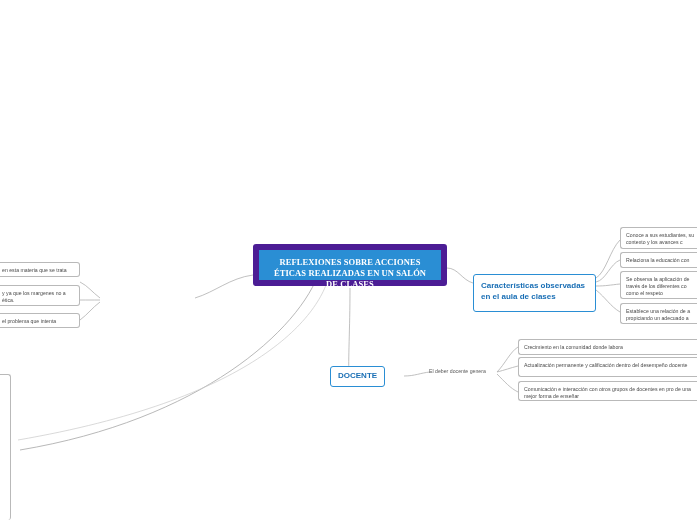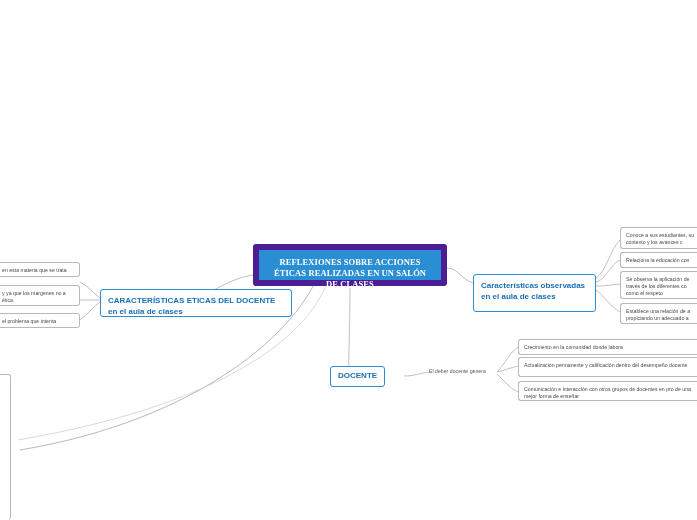--- a/index.html
+++ b/index.html
@@ -110,21 +110,20 @@
     <path d="M 596 290 C 606 298 610 306 620 312" stroke="#b0b0b0" stroke-width="0.8" fill="none"></path>
 
     <path d="M 404 376 C 415 376 420 373 430 372" stroke="#b0b0b0" stroke-width="0.8" fill="none"></path>
     <path d="M 497 372 C 505 364 510 352 518 347" stroke="#b0b0b0" stroke-width="0.8" fill="none"></path>
     <path d="M 497 372 C 505 370 510 368 518 366" stroke="#b0b0b0" stroke-width="0.8" fill="none"></path>
     <path d="M 497 374 C 505 382 510 388 518 392" stroke="#b0b0b0" stroke-width="0.8" fill="none"></path>
   </svg>
 
   <div class="node root-node" style="left:253px; top:244px; width:194px; height:42px;">REFLEXIONES SOBRE ACCIONES ÉTICAS REALIZADAS EN UN SALÓN DE CLASES</div>
 
-  <div class="node branch-node" style="left:100px; top:289px; width:192px; height:28px;">CARACTERÍSTICAS ETICAS  DEL DOCENTE en el aula de clases</div>
 
   <div class="node branch-node" style="left:473px; top:254px; width:123px; height:38px;margin-top:20px;">Características observadas en el aula de clases</div>
 
   <div class="node branch-node" style="left:330px; top:366px; width:55px; height:21px; display:flex; align-items:center;">DOCENTE</div>
 
   <div class="plain-label" style="left:429px; top:368px; width:70px;">El deber docente genera</div>
 
   <div class="node leaf-node clipped-right" style="left:620px; top:227px; width:80px; height:22px;">Conoce a sus estudiantes, su contexto y los avances c</div>
 
   <div class="node leaf-node clipped-right" style="left:620px; top:252px; width:80px; height:16px;">Relaciona la educación con</div>

